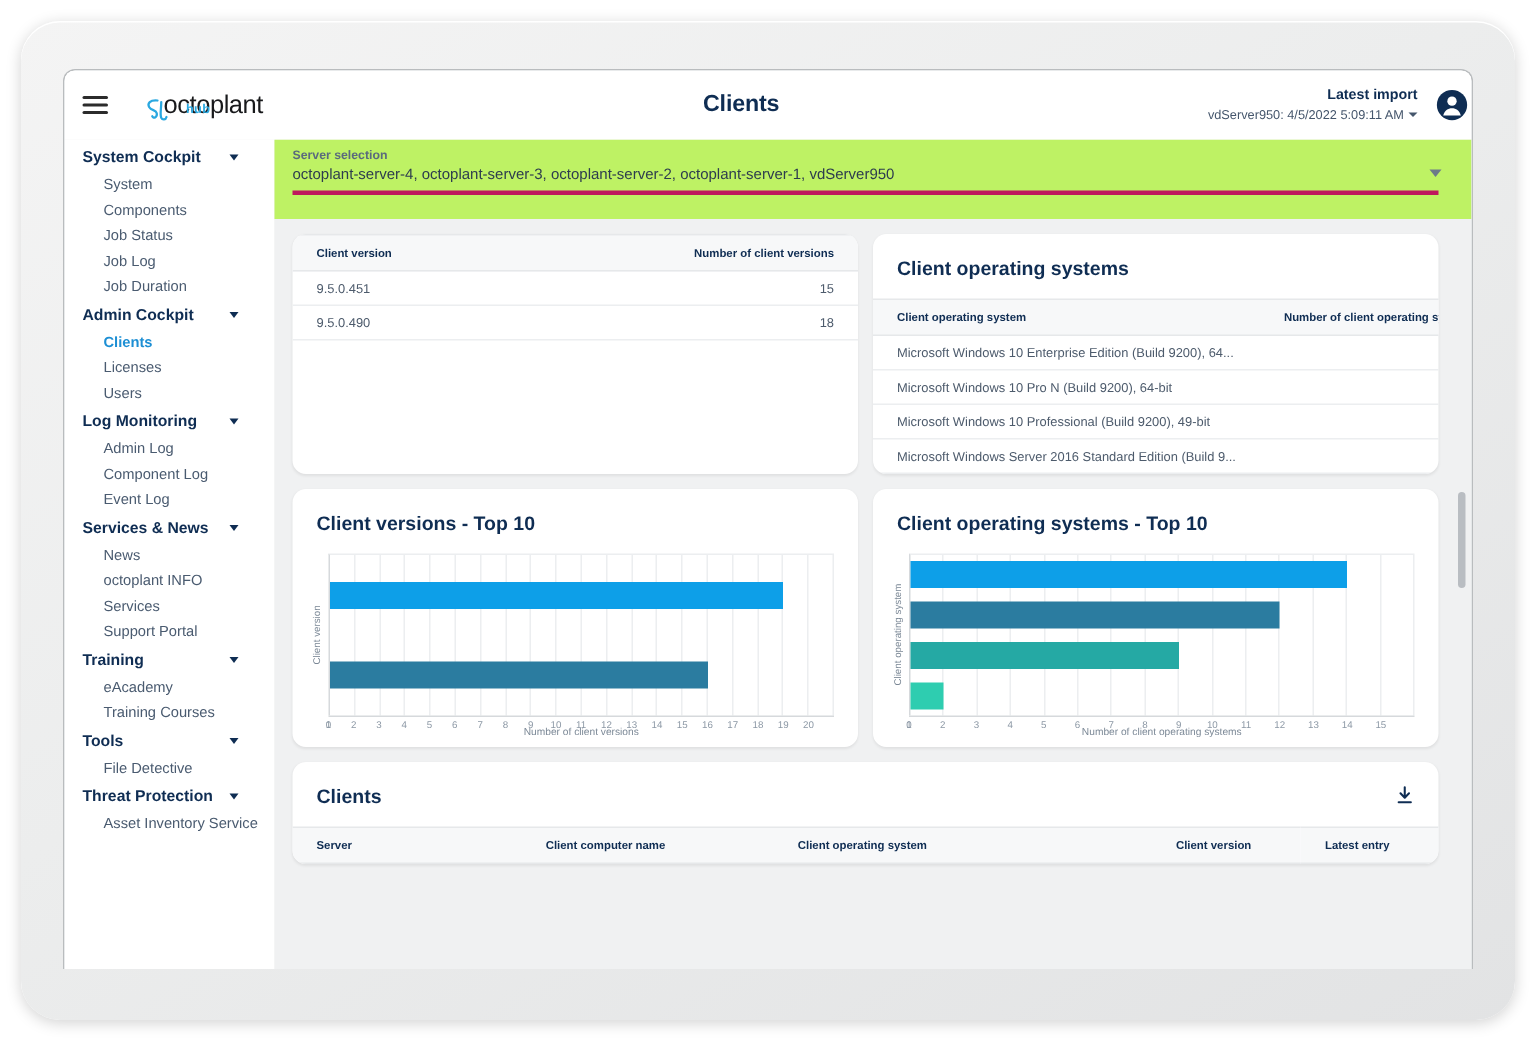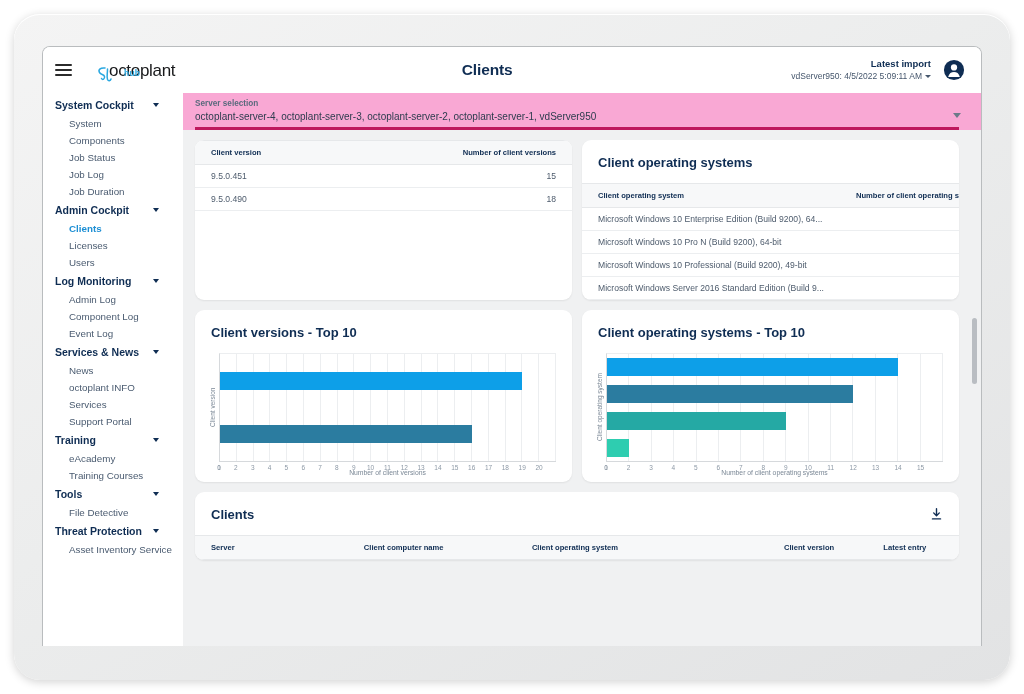--- a/index.html
+++ b/index.html
@@ -66,21 +66,21 @@
     position: absolute; left: -4px; top: 2px;
     width: 26px; height: 20px;
   }
   .topbar-title {
     flex: 1 1 auto; text-align: center;
     font-size: 15.5px; font-weight: 700; color: #0f2d53;
     letter-spacing: -.1px;
   }
   .topbar-right {
     flex: 0 0 auto; display: flex; align-items: center;
-    gap: 12px; padding-right: 16px;
+    gap: 12px; padding-right: 2px;
   }
   .import-block { text-align: right; line-height: 1.35; }
   .import-title { font-size: 9.5px; font-weight: 700; color: #0f2d53; }
   .import-value {
     font-size: 8.5px; color: #45566c;
     display: flex; align-items: center; gap: 3px; justify-content: flex-end;
   }
   .caret-d {
     display: inline-block; width: 0; height: 0;
     border-left: 3px solid transparent; border-right: 3px solid transparent;
@@ -114,21 +114,21 @@
     font-size: 9.8px; color: #4a5b70; cursor: pointer;
   }
   .nav-item.active { color: #1d8fd4; font-weight: 700; }
 
   
   .main {
     flex: 1 1 auto; min-width: 0; position: relative;
     background: #f0f1f2; display: flex; flex-direction: column;
   }
   .server-bar {
-    background: #f9a8d4; padding: 6px 22px 0 12px;
+    background: #bef264; padding: 6px 22px 16px 12px;
     flex: 0 0 auto; position: relative;
   }
   .server-label { font-size: 8.2px; font-weight: 700; color: #5a6a7d; }
   .server-value {
     font-size: 10px; color: #2d3c4e; padding: 3px 0 5px 0;
     border-bottom: 3px solid #be185d;
   }
   .server-caret {
     position: absolute; right: 20px; top: 20px;
     width: 0; height: 0;

